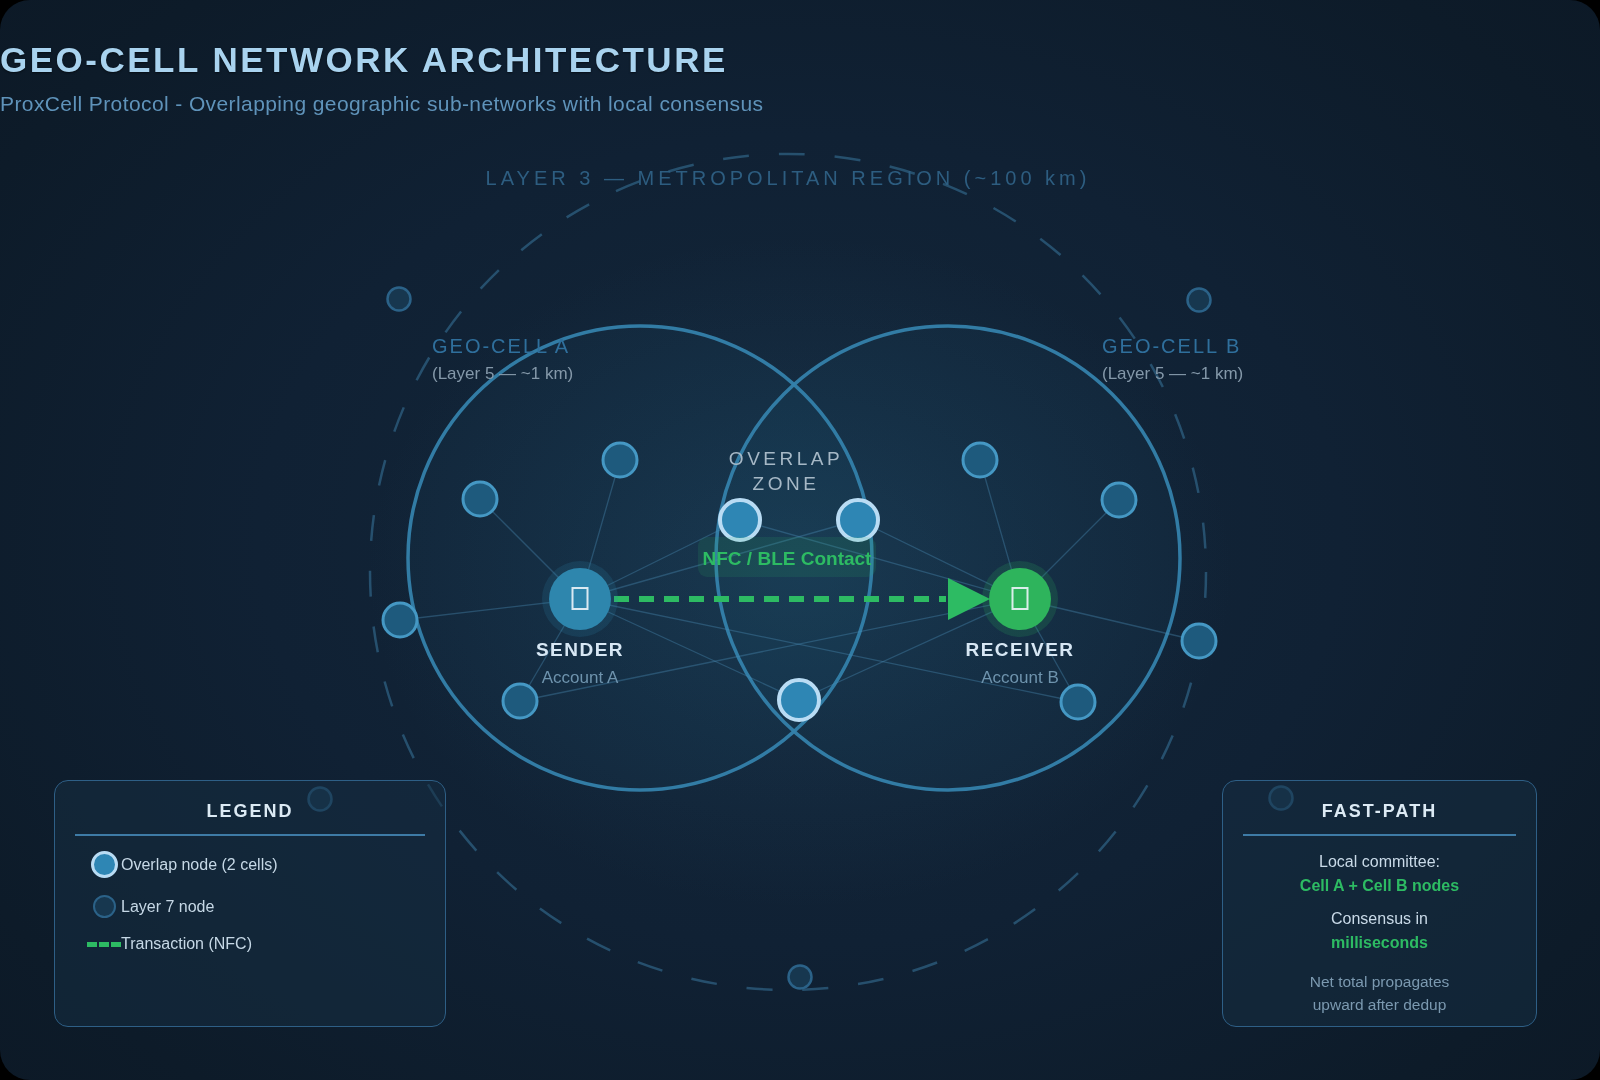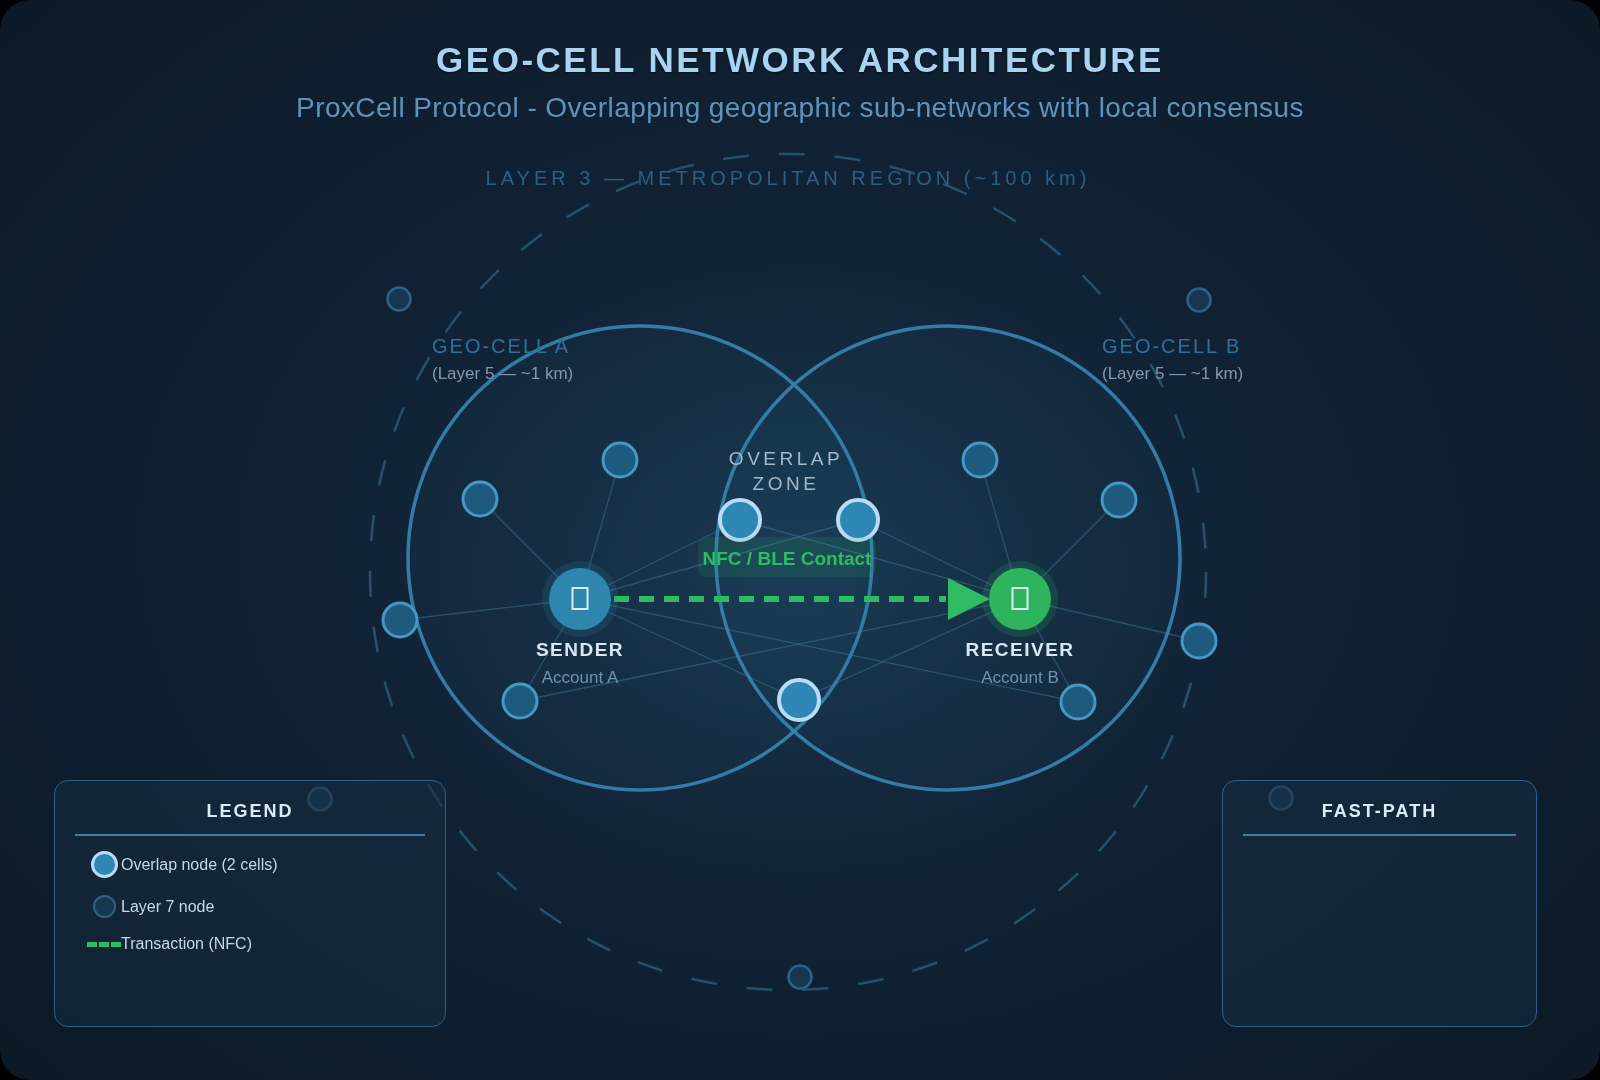--- a/index.html
+++ b/index.html
@@ -4,26 +4,26 @@
 <style>
   html,body{margin:0;padding:0;background:#000;}
   body{font-family:"Liberation Sans","DejaVu Sans",sans-serif;}
   .stage{
     position:relative;width:1600px;height:1080px;margin:0 auto;
     border-radius:30px;overflow:hidden;
     background:
       radial-gradient(620px 480px at 50% 53%, rgba(48,102,140,0.22), rgba(48,102,140,0) 70%),
       radial-gradient(1200px 900px at 50% 50%, #13273a 0%, #102134 45%, #0d1b29 78%, #0c1825 100%);
   }
-  .hdr{position:absolute;left:0;top:0;width:100%;text-align:center;}
+  .hdr{position:absolute;left:0;top:0;width:100%;text-align:left;}
   .hdr h1{
     margin:40px 0 0 0;font-size:35px;font-weight:bold;letter-spacing:2.5px;
     color:#a9d3ef;text-shadow:0 1px 2px rgba(0,0,0,0.5);
   }
-  .hdr .sub{margin-top:12px;font-size:28px;color:#5f93ba;letter-spacing:0.4px;}
+  .hdr .sub{margin-top:12px;font-size:21px;color:#5f93ba;letter-spacing:0.4px;}
   svg.diagram{position:absolute;left:0;top:0;}
   .panel{
     position:absolute;box-sizing:border-box;
     background:rgba(22,45,66,0.55);
     border:1.5px solid #2e5f86;border-radius:14px;
     padding:20px 18px 18px 18px;
   }
   .panel .ptitle{
     text-align:center;font-size:18px;font-weight:bold;letter-spacing:2px;color:#dceaf4;
   }
@@ -134,15 +134,25 @@
             <span class="dashline"></span>
           </span>
         <span class="lab">Transaction (NFC)</span>
       </div>
     </div>
   </div>
 
   <div class="panel" id="fastpath-box">
     <div class="ptitle">FAST-PATH</div>
     <div class="rule"></div>
+    <div class="fp-body">
+      <div class="fp-line">Local committee:</div>
+      <div class="fp-green">Cell A + Cell B nodes</div>
+      <div class="fp-line" style="margin-top:8px;">Consensus in</div>
+      <div class="fp-green">milliseconds</div>
+      <div class="fp-muted">
+        <div>Net total propagates</div>
+        <div>upward after dedup</div>
+      </div>
+    </div>
   </div>
 
 </div>
 
 </body></html>

